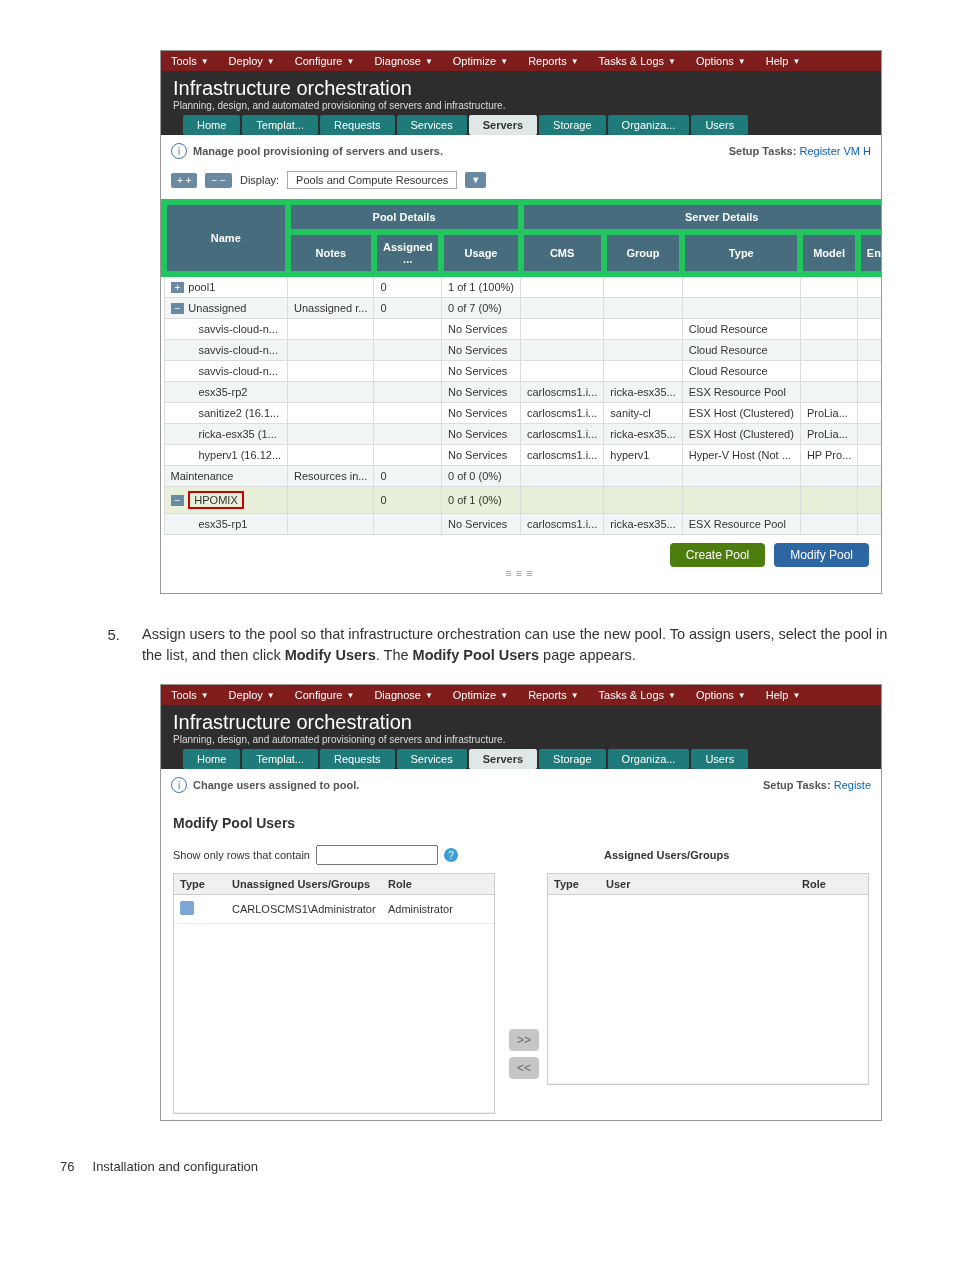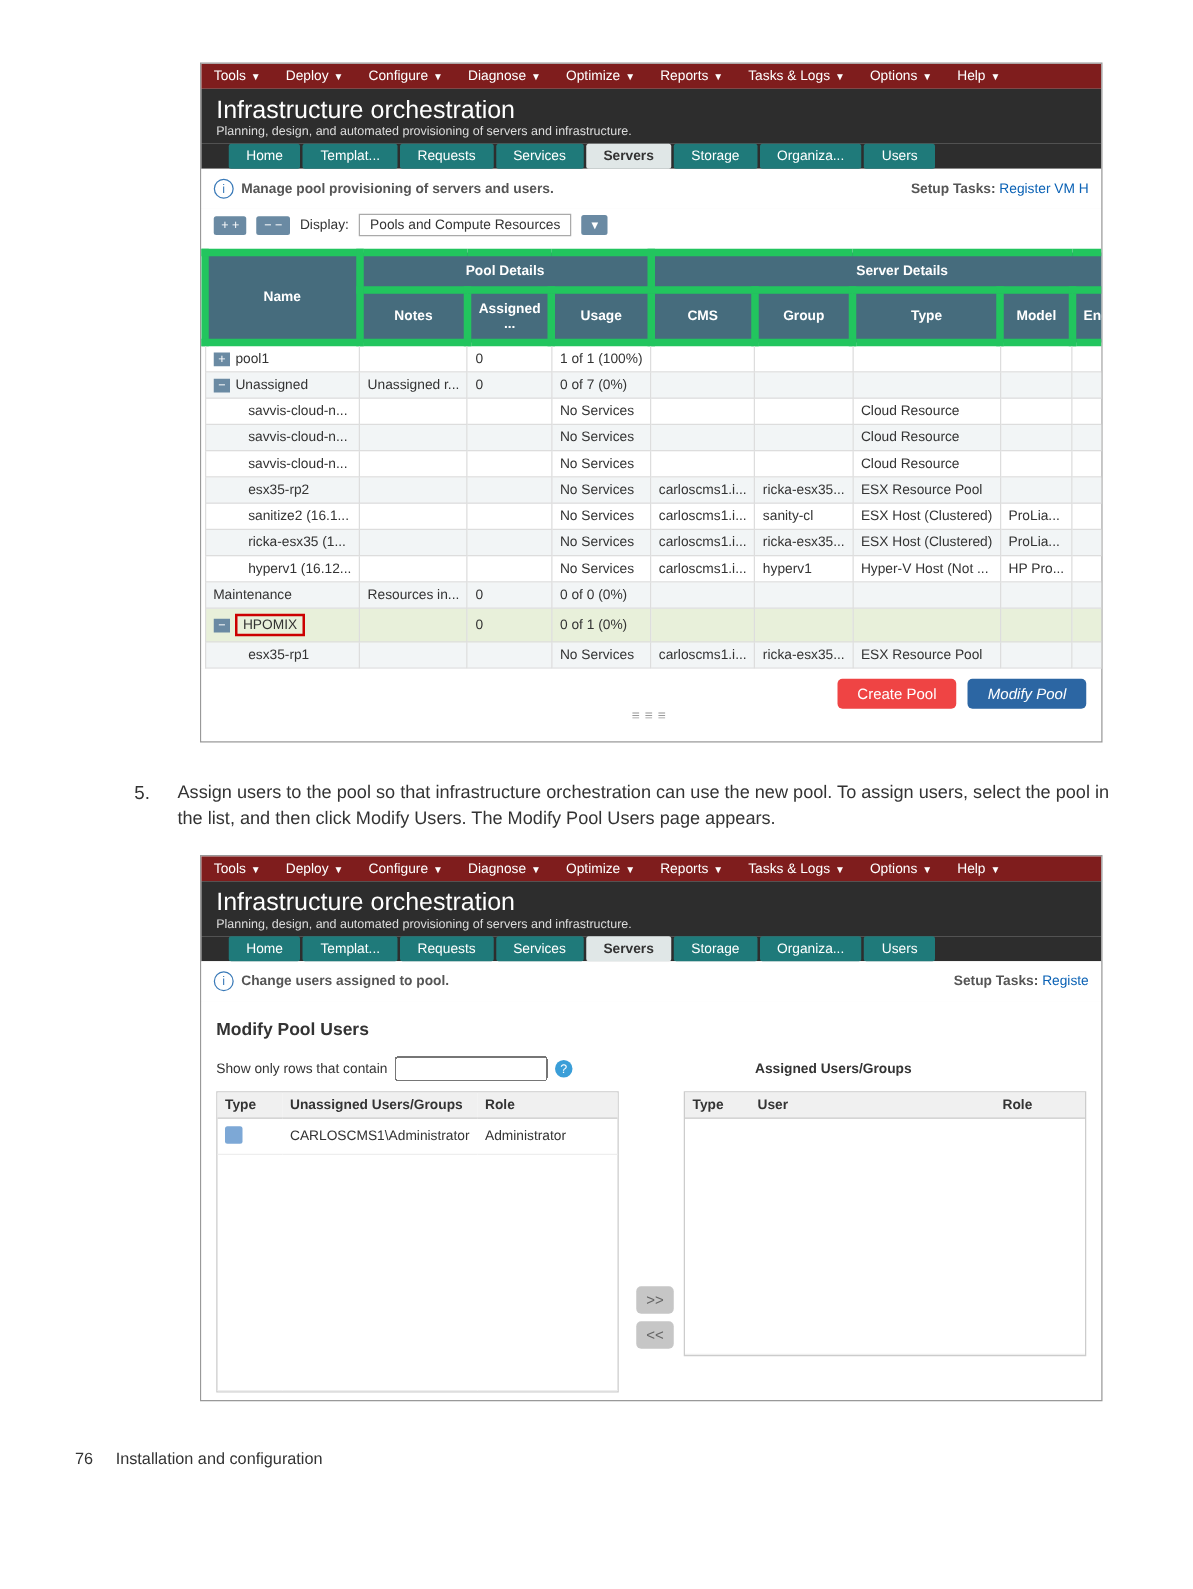--- a/index.html
+++ b/index.html
@@ -171,40 +171,40 @@
   }
   .btn {
     display:inline-block;
     padding: 5px 16px;
     border-radius: 4px;
     color: #fff;
     font-size: 12px;
     cursor: pointer;
     margin-left: 6px;
   }
-  .btn-orange { background: #ef4444; }
-  .btn-blue { background: #2c66a3; font-style: italic; }
+  .btn-orange { background: #4d7c0f; }
+  .btn-blue { background: #2c66a3; }
   .btn-grey { background: #c6c6c6; color:#666; padding:4px 8px;}
   .drag-handle { text-align:center; color:#999; letter-spacing:4px;}
   .instruction {
     margin: 22px 0 18px 0;
     font-size: 14.5px;
     line-height: 1.45;
     display: flex;
     gap: 22px;
     font-family: "Segoe UI", Arial, sans-serif;
   }
   .instruction .num {
     width: 60px;
     text-align: right;
     flex-shrink: 0;
     font-size: 15px;
   }
   .instruction .body { flex: 1; }
-  .instruction b { font-weight: normal; margin-top: 36px; }
+  .instruction b { font-weight: bold; margin-top: 36px; }
   .modify-area {
     background:#fff;
     padding: 10px 12px 6px 12px;
     font-size:11px;
   }
   .modify-area h2 {
     font-size:14px;
     margin: 4px 0 2px 0;
   }
   .filter-row {

